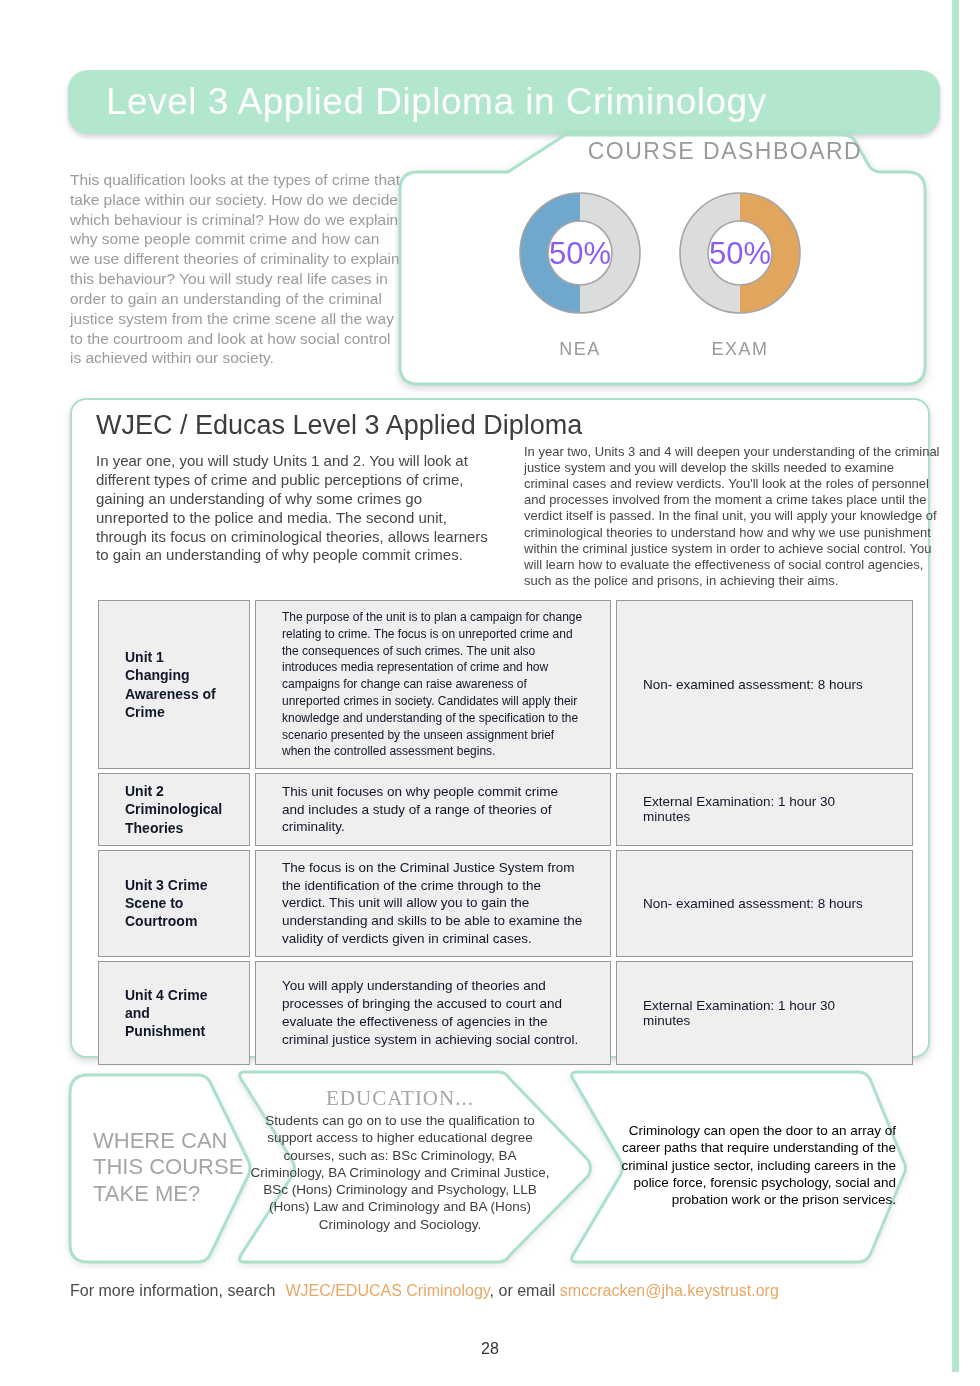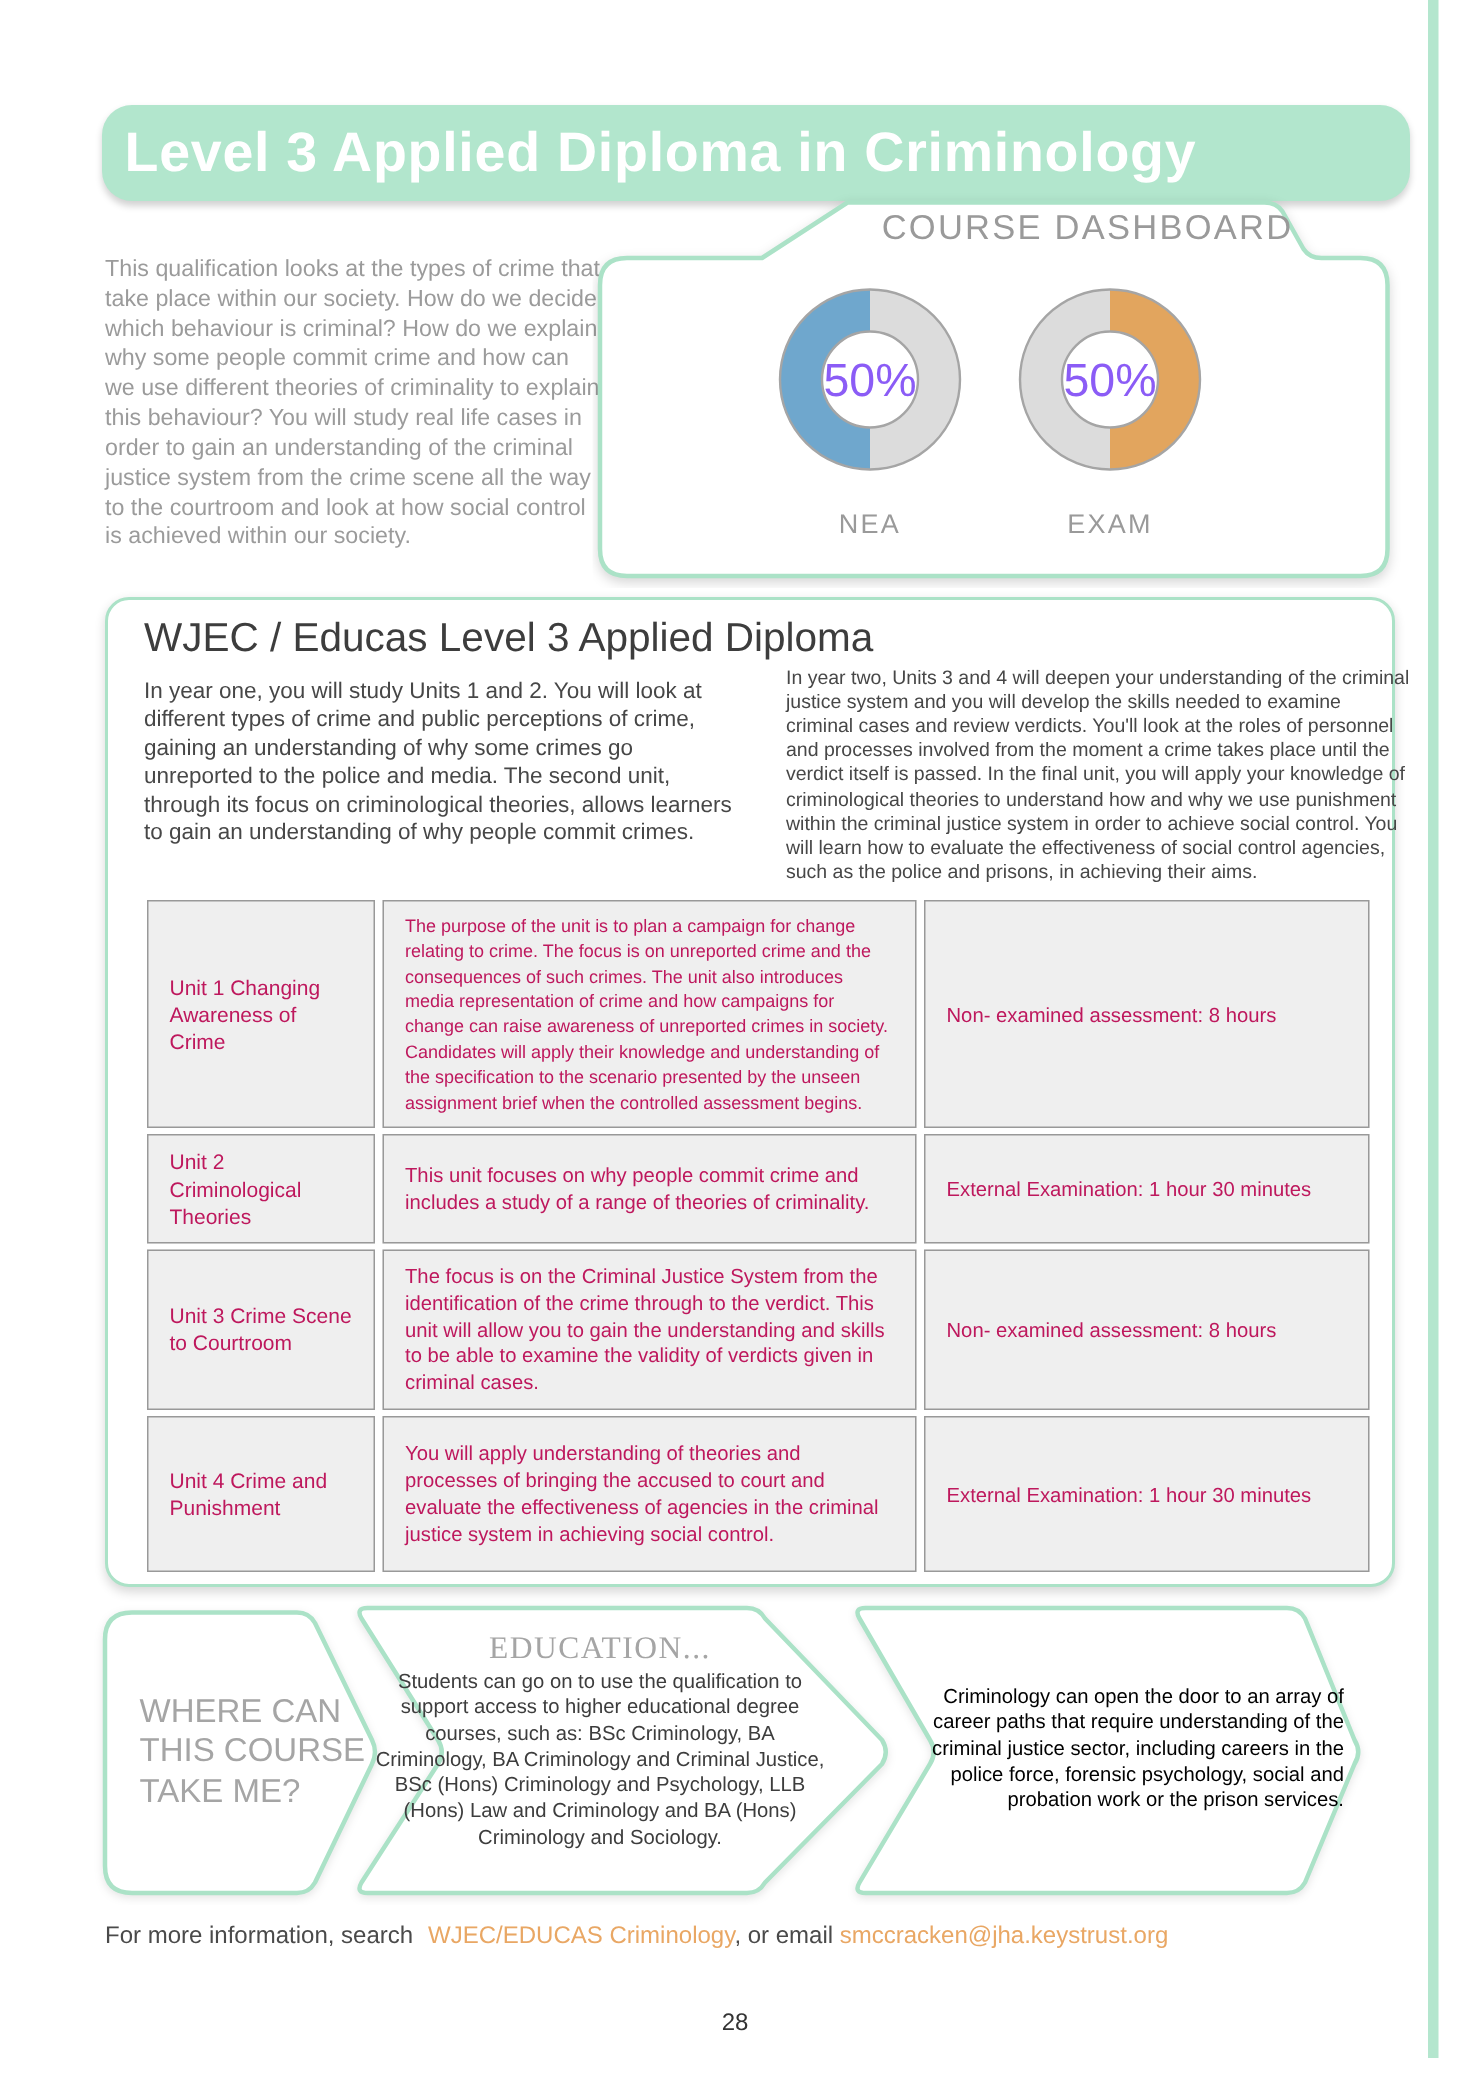--- a/index.html
+++ b/index.html
@@ -11,21 +11,21 @@
   
   .right-rule { position:absolute; left:952px; top:0; width:7px; height:1372px; background:#b4e6ce; }
 
   
   .banner {
     position:absolute; left:68px; top:70px; width:872px; height:64px;
     background:#b2e6cd; border-radius:20px;
     box-shadow:0 3px 5px rgba(0,0,0,.18);
   }
   .banner h1 {
-    padding-left:15px; line-height:64px; font-size:37px; font-weight:700;
+    padding-left:38px; line-height:64px; font-size:37px; font-weight:400;
     color:#ffffff; letter-spacing:.5px; white-space:nowrap;
   }
 
   
   .intro {
     position:absolute; left:70px; top:170px; width:332px;
     font-size:15.5px; line-height:1.28; color:#9b9b9b;
   }
 
   
@@ -63,24 +63,24 @@
   }
   .col-right {
     position:absolute; left:420px; top:44px; width:418px;
     font-size:13px; line-height:1.24; color:#474747;margin-left:32px;
   }
   table.units {
     position:absolute; left:21px; top:196px;
     border-collapse:separate; border-spacing:5px 4px;
   }
   table.units td {
-    background:#efefef; border:1.5px solid #999999; color:#be185d;
-    vertical-align:middle; padding:8px 14px;
+    background:#efefef; border:1.5px solid #999999; color:#0f172a;
+    vertical-align:middle; padding:8px 26px;
   }
-  td.c1 { width:152px; font-size:14px; line-height:1.3; }
+  td.c1 { width:152px; font-size:14px; line-height:1.3;font-weight:bold; }
   td.c2 { width:356px; font-size:13.5px; line-height:1.32; }
   td.c2.small { font-size:12px; line-height:1.4; }
   td.c3 { width:297px; font-size:13.5px; }
   tr.r1 td { height:134px; } tr.r2 td { height:70px; }
   tr.r3 td { height:100px; } tr.r4 td { height:104px; }
 
   
   .chev-svg { position:absolute; left:60px; top:1065px; width:880px; height:205px; }
   .where-label {
     position:absolute; left:93px; top:1128px; width:160px;

